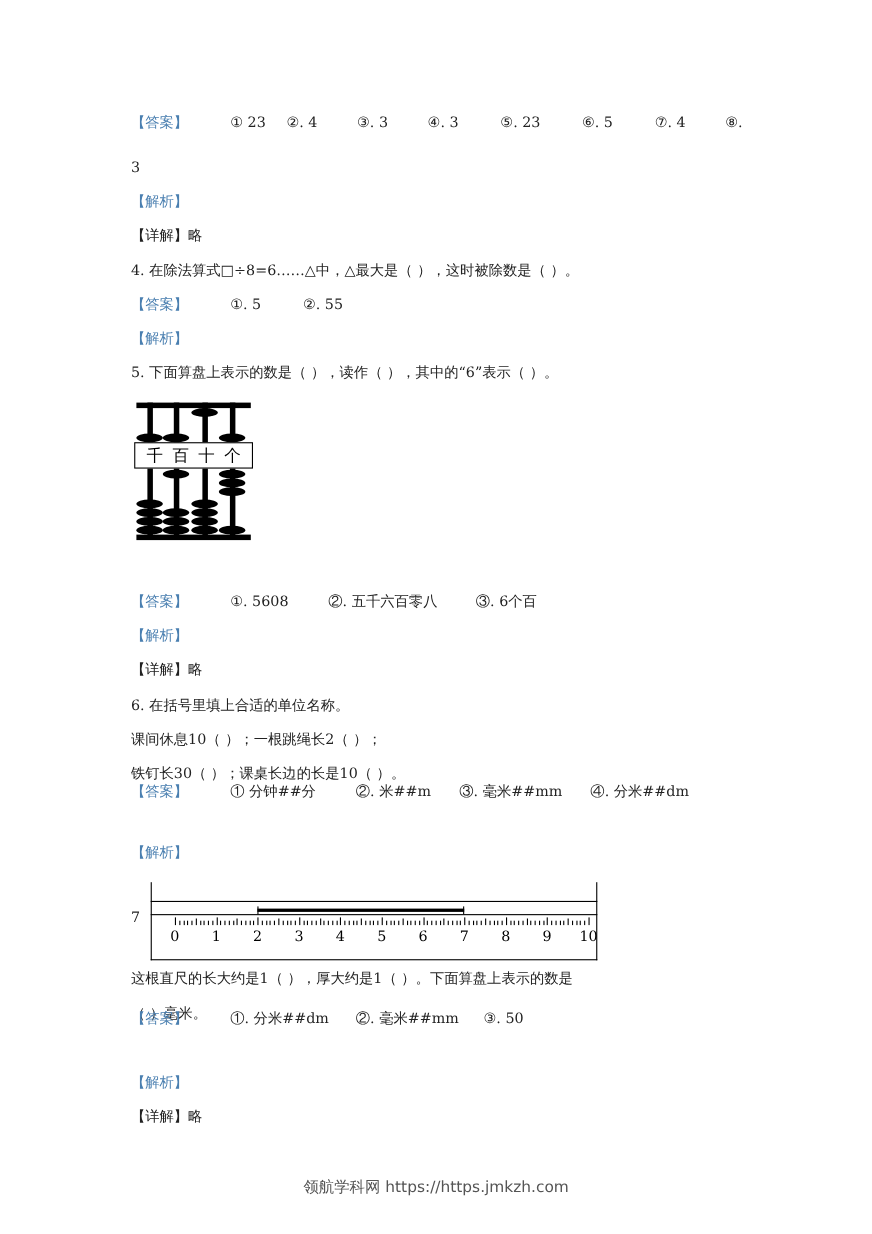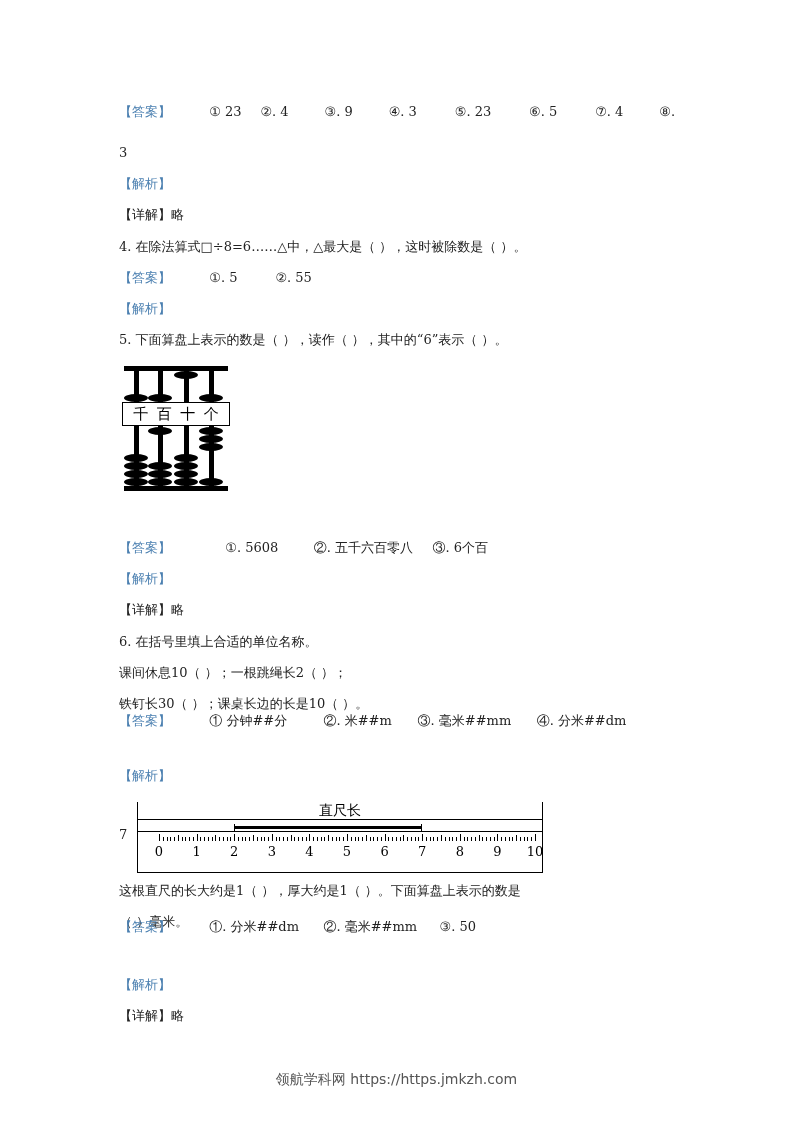--- a/index.html
+++ b/index.html
@@ -170,21 +170,21 @@
     }
   </style>
 </head>
 <body>
 
 <div class="line" style="top:103px;">
   <span class="tag tag-blue">【答案】</span>
   <span class="gap" style="width:30px"></span>
   <span class="ans-item" style="width:47px">① 23</span>
   <span class="ans-item" style="width:60px">②. 4</span>
-  <span class="ans-item" style="width:60px">③. 9</span>
+  <span class="ans-item" style="width:60px">③. 3</span>
   <span class="ans-item" style="width:62px">④. 3</span>
   <span class="ans-item" style="width:70px">⑤. 23</span>
   <span class="ans-item" style="width:62px">⑥. 5</span>
   <span class="ans-item" style="width:60px">⑦. 4</span>
   <span class="ans-item">⑧.</span>
 </div>
 <div class="line" style="top:144px;">3</div>
 <div class="line tag-blue" style="top:175px;">【解析】</div>
 <div class="line" style="top:206px;">
   <span class="tag-dark">【详解】</span><span>略</span>
@@ -237,21 +237,21 @@
   <div class="bar-bottom"></div>
 
   <div class="label-box">
     <span>千</span>
     <span>百</span>
     <span>十</span>
     <span>个</span>
   </div>
 </div>
 
-<div class="line" style="top:539px;text-align:center;">
+<div class="line" style="top:539px;">
   <span class="tag tag-blue">【答案】</span>
   <span class="gap" style="width:30px"></span>
   <span class="ans-item" style="width:85px">①. 5608</span>
   <span class="ans-item" style="width:130px">②. 五千六百零八</span>
   <span class="ans-item">③. 6个百</span>
 </div>
 <div class="line tag-blue" style="top:570px;">【解析】</div>
 <div class="line" style="top:601px;">
   <span class="tag-dark">【详解】</span><span>略</span>
 </div>
@@ -267,21 +267,20 @@
   <span class="ans-item" style="width:115px">③. 毫米##mm</span>
   <span class="ans-item">④. 分米##dm</span>
 </div>
 <div class="line tag-blue" style="top:767px;">【解析】</div>
 
 <div class="ruler-wrap">
   <span class="ruler-prefix">7</span>
   <div class="ruler-frame" id="ruler-frame">
     <div class="vline-l"></div>
     <div class="vline-r"></div>
-    <div class="ruler-title">直尺长</div>
     <div class="ruler-strip"></div>
     <div class="ruler-body"></div>
     <div class="ruler-measure" id="ruler-measure" style="left: 97.2px; width: 188px;">
       <div class="cap-l"></div>
       <div class="cap-r"></div>
     </div>
     <div id="ruler-ticks">
         <div class="tick" style="left: 22px; height: 7px; top: 32px;"></div>
         <div class="tick" style="left: 25.76px; height: 4px; top: 35px;"></div>
         <div class="tick" style="left: 29.52px; height: 4px; top: 35px;"></div>

